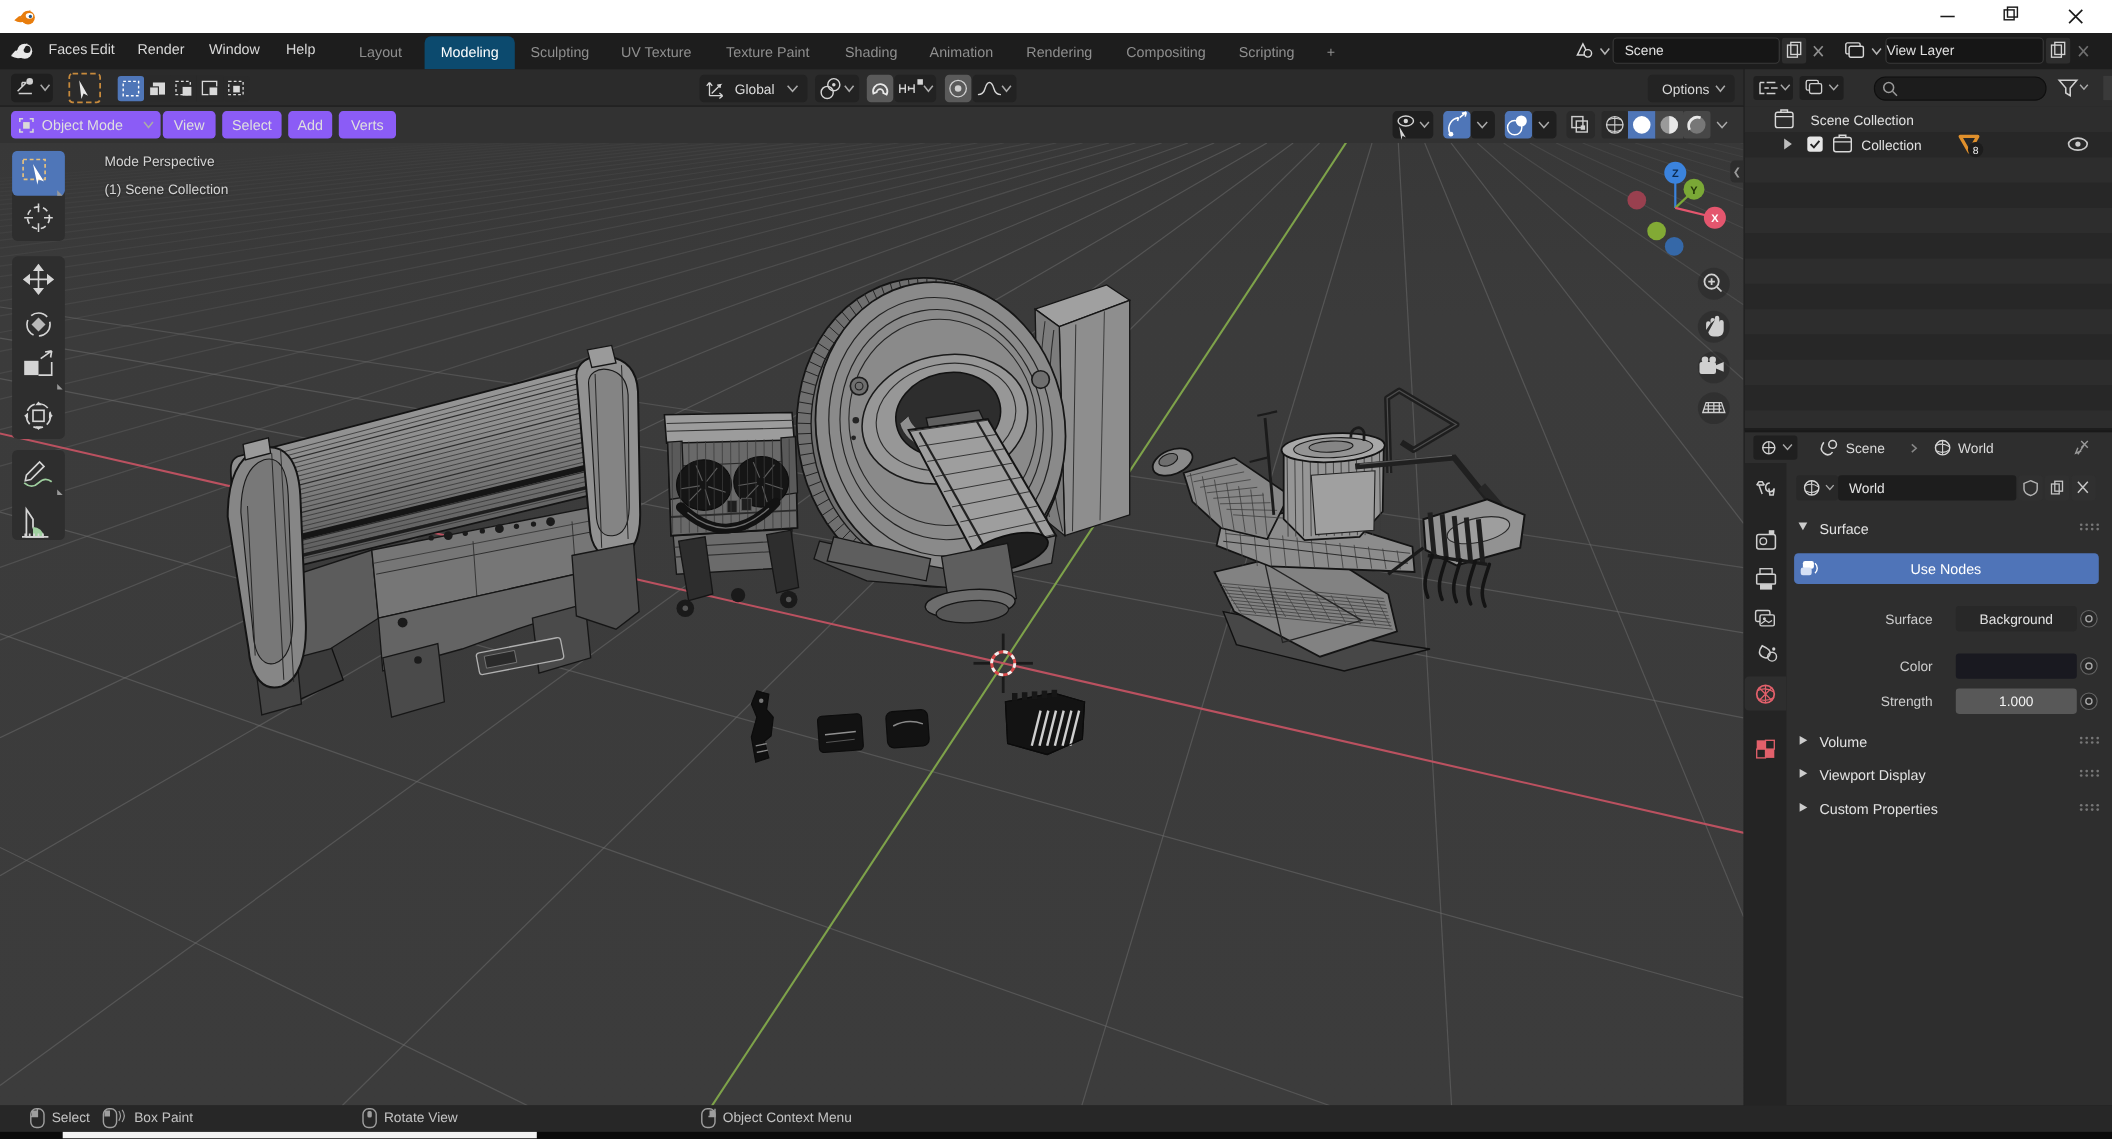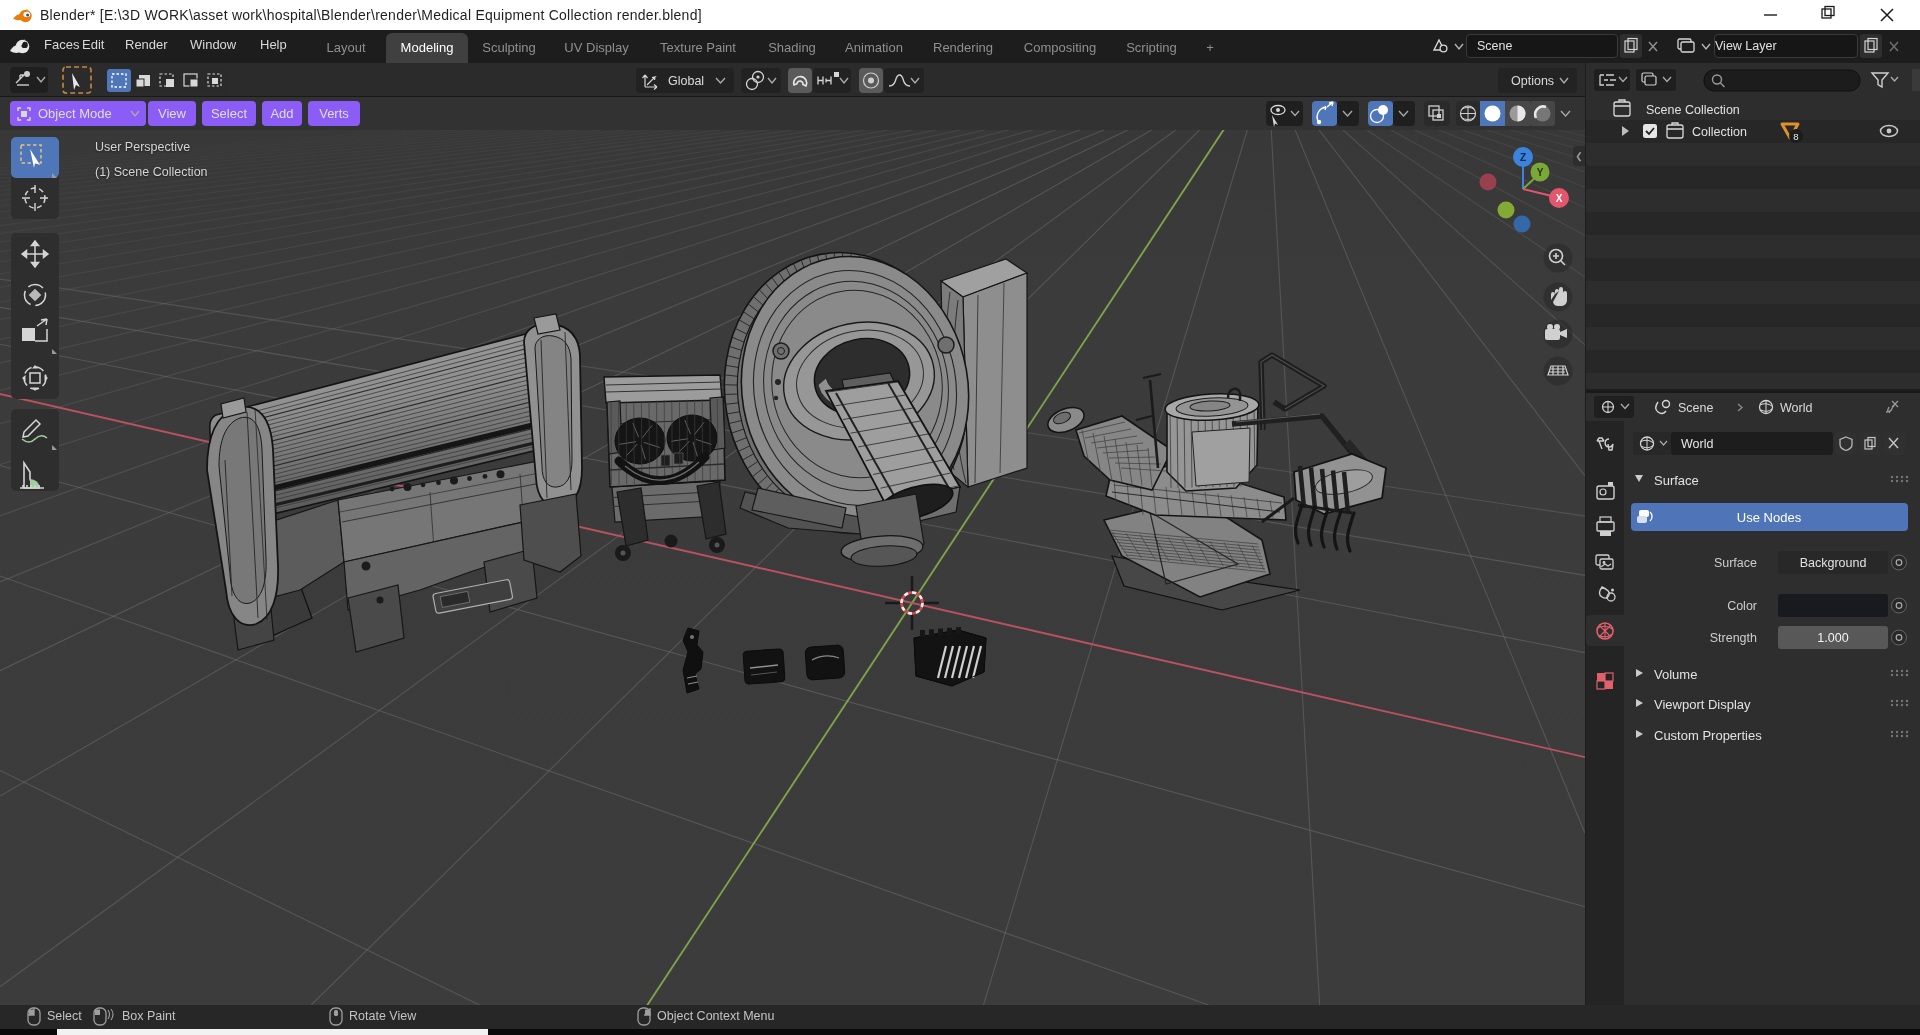--- a/index.html
+++ b/index.html
@@ -4,21 +4,21 @@
 html,body{width:1920px;height:1035px;overflow:hidden;background:#000;font-family:"Liberation Sans",sans-serif;-webkit-font-smoothing:antialiased}
 .abs{position:absolute}
 #stage{position:relative;width:1920px;height:1035px;background:#1d1d1d}
 
 #title{left:0;top:0;width:1920px;height:30px;background:#ffffff;color:#1f1f1f;font-size:14px}
 #title .t{position:absolute;left:40px;top:7px;letter-spacing:0.25px}
 
 #topbar{left:0;top:30px;width:1920px;height:33px;background:#1d1d1d;color:#d9d9d9;font-size:13px}
 .menuitem{position:absolute;top:7px}
 .tab{position:absolute;top:3px;height:30px;line-height:30px;color:#8f8f8f;text-align:center;border-radius:6px 6px 0 0;font-size:13px}
-.tab.active{background:#404040;color:#ffffff}
+.tab.active{background:#0c4a6e;color:#ffffff}
 .dfield{position:absolute;background:#161616;border:1px solid #3a3a3a;border-radius:4px;color:#e0e0e0;font-size:12.5px}
 
 #tools{left:0;top:63px;width:1585px;height:34px;background:#2b2b2b;border-bottom:1px solid #191919}
 
 #vhead{left:0;top:97px;width:1585px;height:33px;background:#323232;color:#dcdcdc;font-size:13px}
 .hbtn{position:absolute;top:4px;height:25px;line-height:25px;background:#8b5cf6;border-radius:4px;text-align:center;color:#dfdfdf}
 
 #vp{left:0;top:130px;width:1585px;height:875px;background:linear-gradient(180deg,#383838 0%,#3b3b3b 18%,#3c3c3c 100%);overflow:hidden}
 
 #outliner{left:1586px;top:63px;width:334px;height:326px;background:#2b2b2b;overflow:hidden}
@@ -29,21 +29,20 @@
 </style></head><body>
 <div id="stage">
     <div class="abs" id="title">
       <svg class="abs" style="left:12px;top:5px" width="22" height="20" viewBox="0 0 22 20">
         <path d="M1,13.5 Q6,17 11.5,13.8 L5.5,9.5 Z" fill="#e87d0d"></path>
         <path d="M2,13 L9.5,7.5 L16,3.8 L12.5,8.8 Z" fill="#e87d0d"></path>
         <circle cx="13.5" cy="11" r="6.2" fill="#e87d0d"></circle>
         <ellipse cx="14.8" cy="9.4" rx="3.4" ry="2.6" fill="#fff"></ellipse>
         <circle cx="15.6" cy="10" r="1.5" fill="#265787"></circle>
       </svg>
-      <div class="t">Blender* [E:\3D WORK\asset work\hospital\Blender\render\Medical Equipment Collection render.blend]</div>
       <svg class="abs" style="left:1750px;top:0" width="170" height="30">
         <line x1="14" y1="15" x2="27" y2="15" stroke="#1a1a1a" stroke-width="1.4"></line>
         <rect x="72" y="9" width="9" height="9" fill="none" stroke="#1a1a1a" stroke-width="1.3"></rect>
         <rect x="75" y="6.5" width="9" height="9" fill="none" stroke="#1a1a1a" stroke-width="1.3"></rect>
         <path d="M131,9 L143,21 M143,9 L131,21" stroke="#1a1a1a" stroke-width="1.5"></path>
       </svg>
     </div>
     <div class="abs" id="topbar">
       <svg class="abs" style="left:8px;top:5px" width="24" height="22" viewBox="0 0 24 22">
         <path d="M2,16 Q8,19.5 13.5,16.5 L6,11 Z" fill="#e8e8e8"></path>
@@ -52,21 +51,21 @@
         <path d="M2,15 L10,8.6 L17,4.2 L13.6,10 Z" fill="#e8e8e8"></path>
       </svg>
       <div class="menuitem" style="left:44px">Faces</div>
       <div class="menuitem" style="left:82px">Edit</div>
       <div class="menuitem" style="left:125px">Render</div>
       <div class="menuitem" style="left:190px">Window</div>
       <div class="menuitem" style="left:260px">Help</div>
       <div class="tab" style="left:306px;width:80px">Layout</div>
       <div class="tab active" style="left:386px;width:82px">Modeling</div>
       <div class="tab" style="left:468px;width:82px">Sculpting</div>
-      <div class="tab" style="left:550px;width:93px">UV Display</div>
+      <div class="tab" style="left:550px;width:93px">UV Texture</div>
       <div class="tab" style="left:643px;width:110px">Texture Paint</div>
       <div class="tab" style="left:753px;width:78px">Shading</div>
       <div class="tab" style="left:831px;width:86px">Animation</div>
       <div class="tab" style="left:917px;width:92px">Rendering</div>
       <div class="tab" style="left:1009px;width:102px">Compositing</div>
       <div class="tab" style="left:1111px;width:81px">Scripting</div>
       <div class="tab" style="left:1196px;width:28px">+</div>
       <svg class="abs" style="left:1428px;top:6px" width="40" height="20">
         <path d="M6,14 L11,4 L16,14 Z" fill="none" stroke="#d8d8d8" stroke-width="1.4"></path>
         <circle cx="15.5" cy="12.5" r="3.4" fill="#1d1d1d" stroke="#d8d8d8" stroke-width="1.3"></circle>
@@ -612,21 +611,21 @@
         </g>
         <g>
           <line x1="912.0" y1="576.0" x2="912.0" y2="592.0" stroke="#1a1a1a" stroke-width="2.5"></line>
           <line x1="912.0" y1="614.0" x2="912.0" y2="630.0" stroke="#1a1a1a" stroke-width="2.5"></line>
           <line x1="885.0" y1="603.0" x2="901.0" y2="603.0" stroke="#1a1a1a" stroke-width="2.5"></line>
           <line x1="923.0" y1="603.0" x2="939.0" y2="603.0" stroke="#1a1a1a" stroke-width="2.5"></line>
           <circle cx="912" cy="603" r="10.5" fill="none" stroke="#d84848" stroke-width="2.6"></circle>
           <circle cx="912" cy="603" r="10.5" fill="none" stroke="#f0f0f0" stroke-width="2.6" stroke-dasharray="4.1 4.1"></circle>
         </g>
       </svg>
-      <div class="abs" style="left:95px;top:10px;color:#d4d4d4;font-size:12.5px;text-shadow:0 1px 2px #0008">User Perspective</div>
+      <div class="abs" style="left:95px;top:10px;color:#d4d4d4;font-size:12.5px;text-shadow:0 1px 2px #0008">Mode Perspective</div>
       <div class="abs" style="left:95px;top:35px;color:#d4d4d4;font-size:12.5px;text-shadow:0 1px 2px #0008">(1) Scene Collection</div>
       <svg class="abs" style="left:8px;top:7px" width="56" height="490">
         <g>
           <rect x="3" y="0" width="48" height="82" rx="5" fill="#2e2e2e"></rect>
           <rect x="3" y="96" width="48" height="166" rx="5" fill="#2e2e2e"></rect>
           <rect x="3" y="272" width="48" height="82" rx="5" fill="#2e2e2e"></rect>
           <rect x="3" y="0" width="48" height="41" rx="5" fill="#4f76b8"></rect>
           <rect x="13" y="8" width="20" height="18" fill="none" stroke="#e8c27d" stroke-width="1.5" stroke-dasharray="3.5 2.5"></rect>
           <path d="M22,12 L32,28 L27,26 L26,31 Z" fill="#fff"></path>
           <path d="M44,36 l5,5 l-5,0 Z" fill="#9a9a9a"></path>

